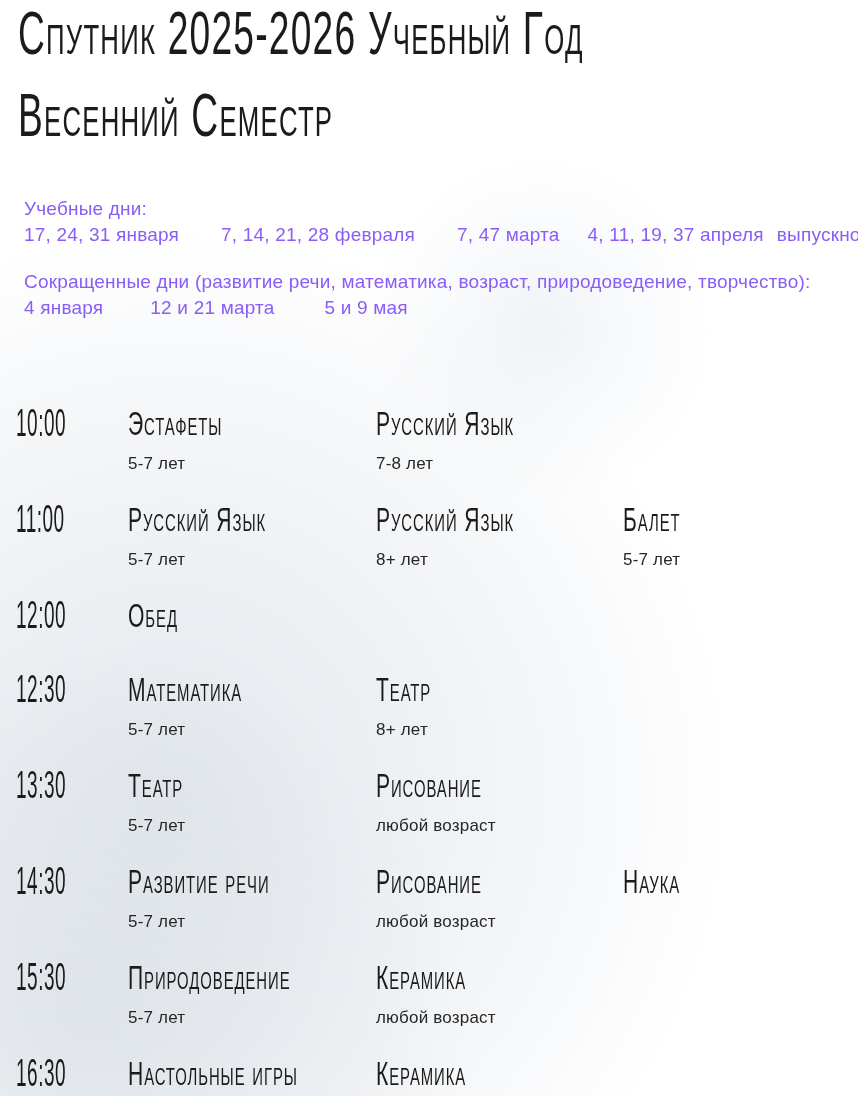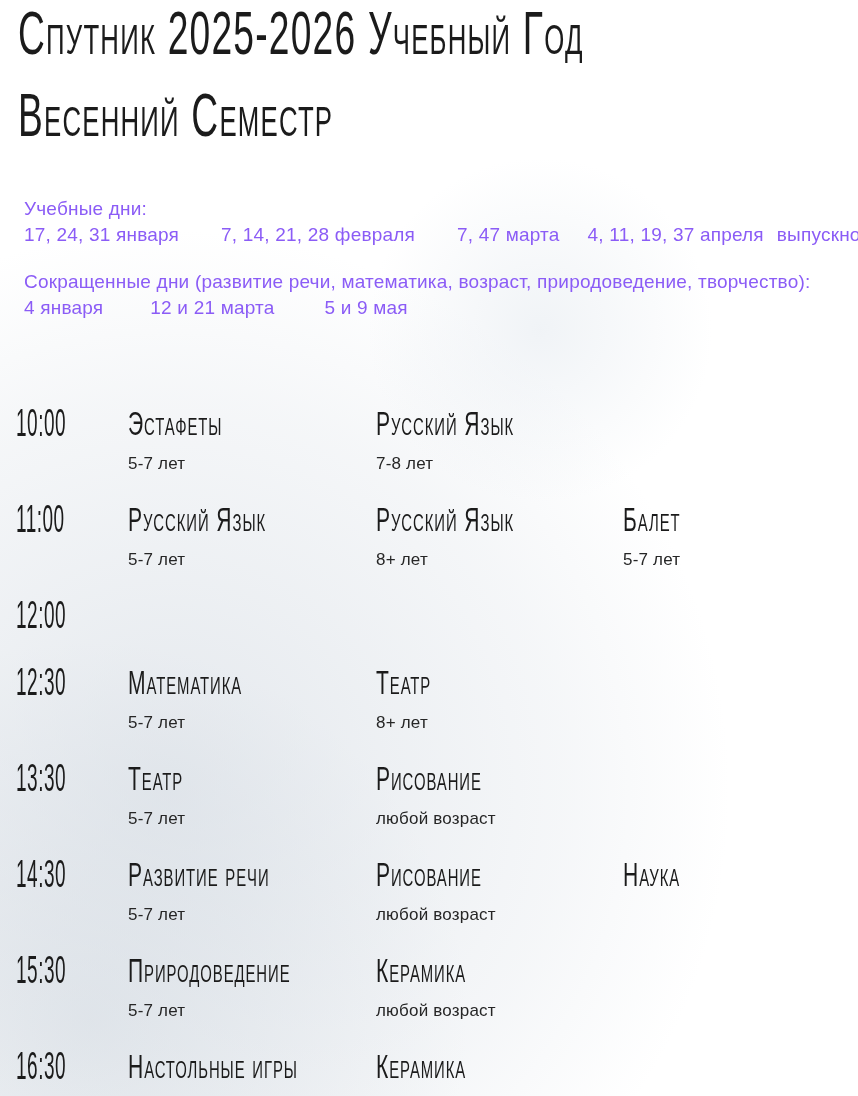--- a/index.html
+++ b/index.html
@@ -163,20 +163,24 @@
       </span>
       <span class="cell slot">
         <span class="name"><span class="display">Балет</span></span>
         <span class="age">5-7 лет</span>
       </span>
     </div>
 
     <div class="row">
       <span class="cell time"><span class="display">12:00</span></span>
       <span class="cell slot">
+        <span class="name"><span class="display">Обед</span></span>
+        <span class="age"></span>
+      </span>
+      <span class="cell slot">
         <span class="name"><span class="display"></span></span>
         <span class="age"></span>
       </span>
       <span class="cell slot">
         <span class="name"><span class="display"></span></span>
         <span class="age"></span>
       </span>
     </div>
 
     <div class="row">

